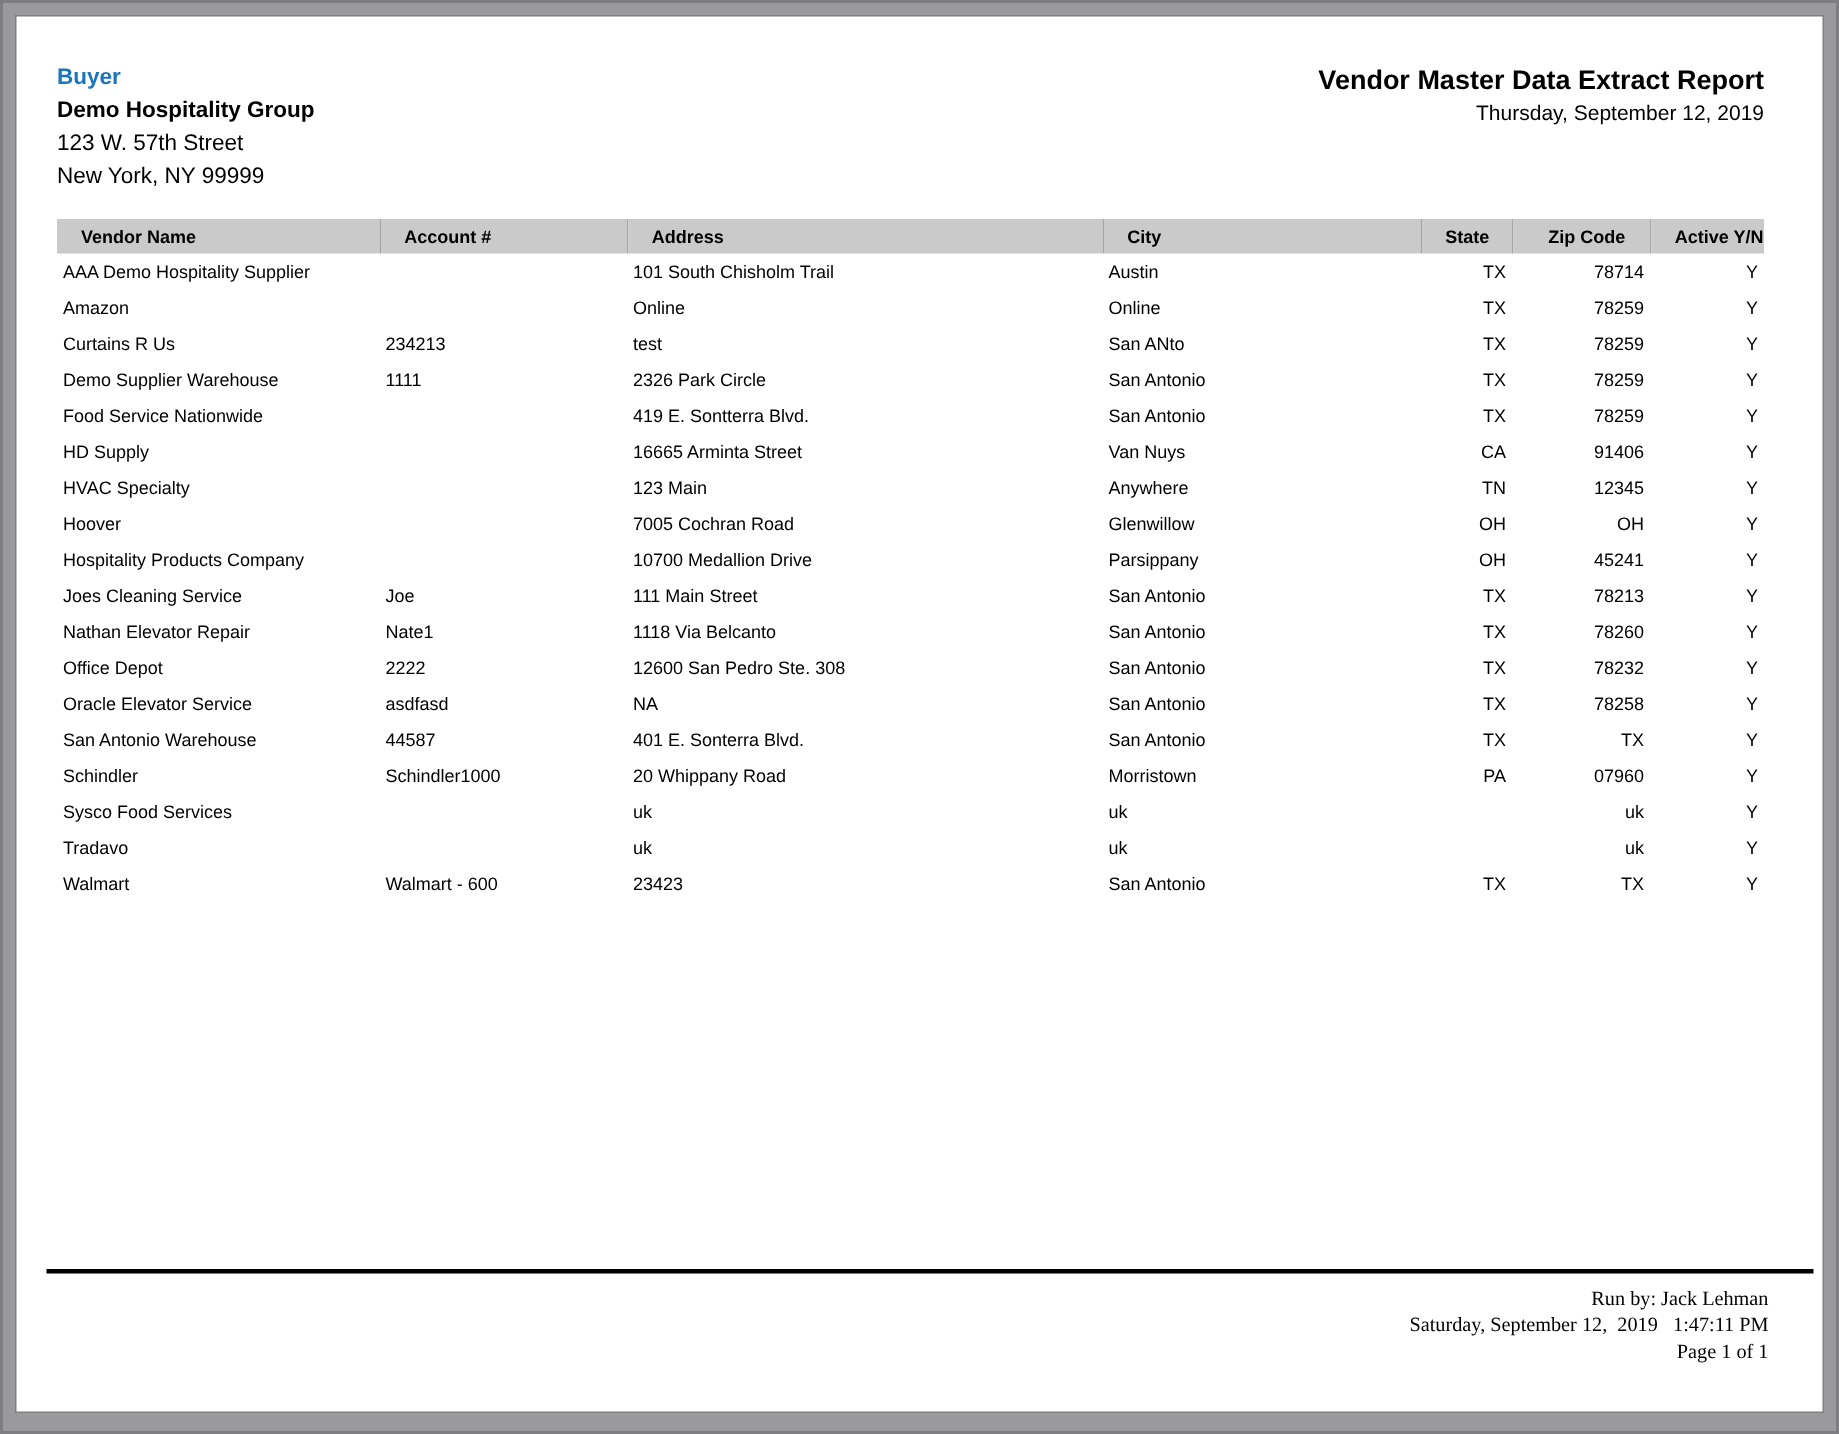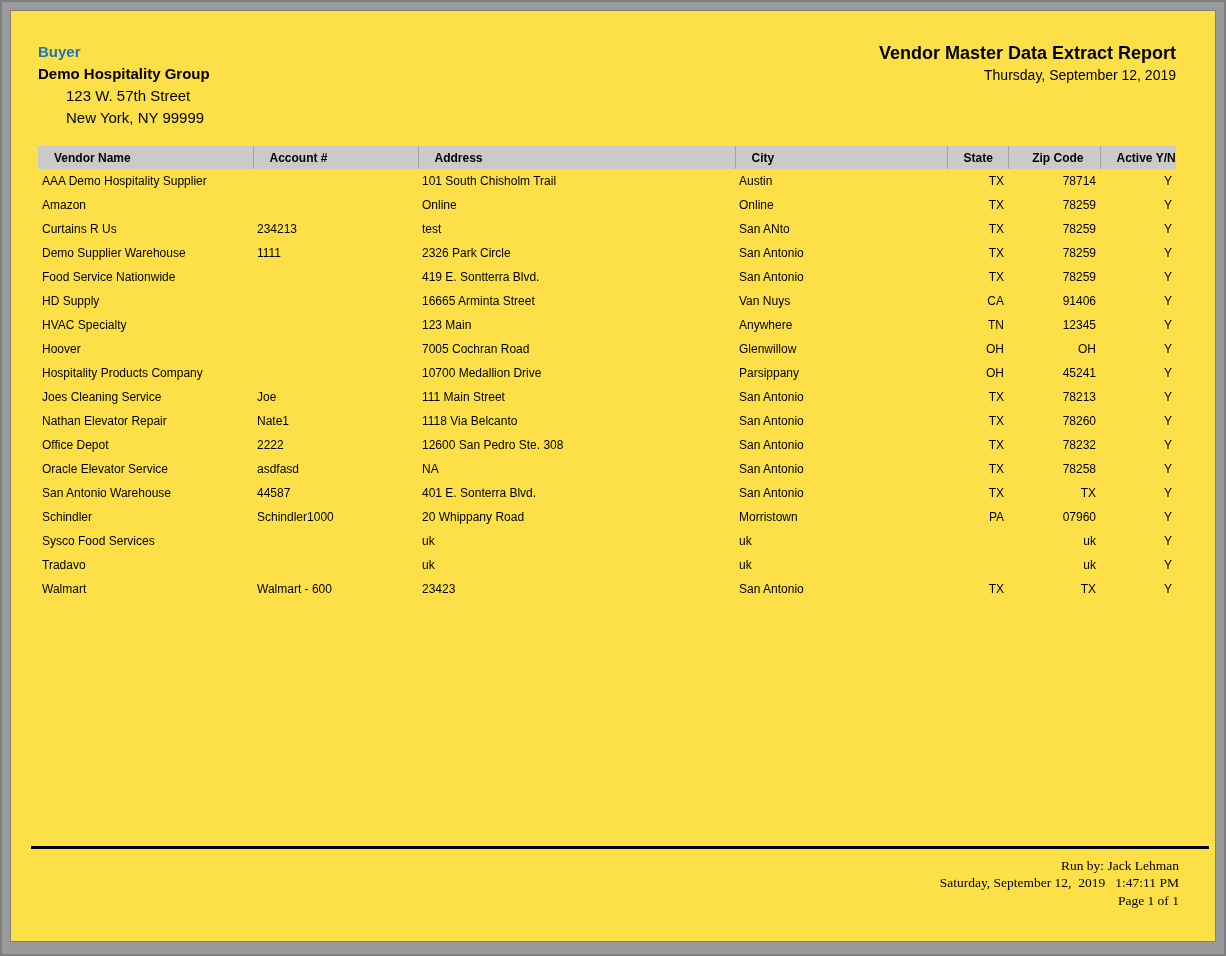--- a/index.html
+++ b/index.html
@@ -9,21 +9,21 @@
   .viewport {
     width:1226px; height:956px;
     background:#9a9a9c;
     border:2px solid #7e7e80;
     padding:8px 8px 12px 8px;
   }
 
   .page {
     position:relative;
     width:1206px; height:932px;
-    background:#fde047;
+    background:#ffffff;
     border:1px solid #7f7f7f;
     padding:0 39px 0 27px;
     overflow:hidden;
   }
 
   
   .page-header {
     padding-top:30px;
     display:flex;
     justify-content:space-between;
@@ -39,21 +39,20 @@
   .buyer-name {
     font-weight:bold;
     font-size:15px;
     line-height:22px;
     color:#000;
   }
   .buyer-addr {
     font-size:15px;
     line-height:22px;
     color:#000;
-    margin-left:28px;
   }
   .title-block { text-align:right; }
   .report-title {
     font-weight:bold;
     font-size:18px;
     line-height:24px;
     color:#000;
   }
   .report-date {
     font-size:14px;

